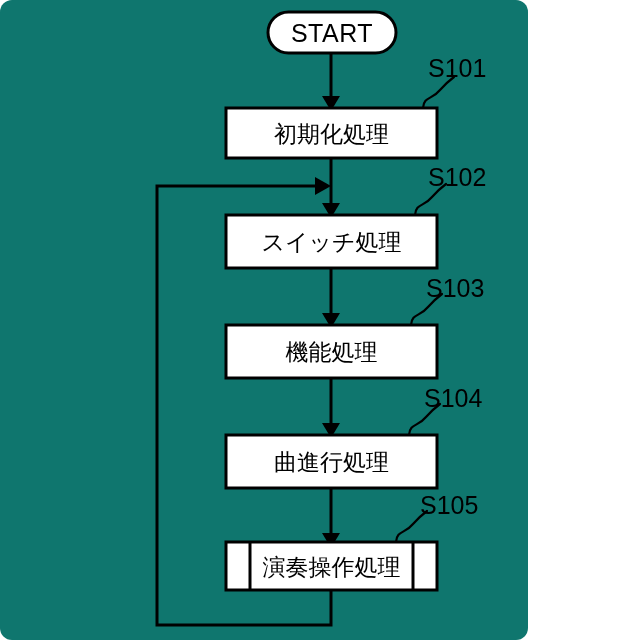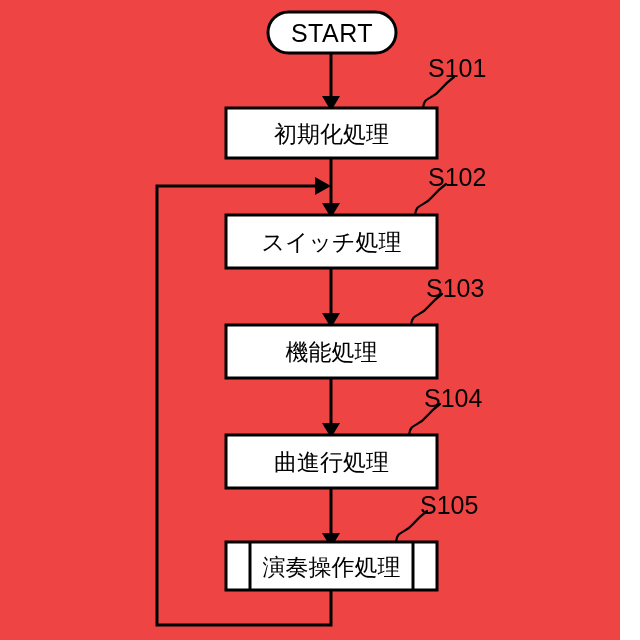--- a/index.html
+++ b/index.html
@@ -5,24 +5,25 @@
   html, body {
     margin: 0;
     padding: 0;
     background: #ffffff;
   }
   body {
     font-family: "Liberation Sans", sans-serif;
   }
   #flowchart-root {
     position: relative;
-    width: 620px;
+    width: 528px;
     height: 640px;
-    background: #ef4444;
+    background: #0f766e;
     overflow: hidden;
+    border-radius: 12px;
   }
   #flowchart-svg {
     position: absolute;
     top: 0;
     left: 0;
     width: 640px;
     height: 640px;
     display: block;
   }
   .node-shape {

